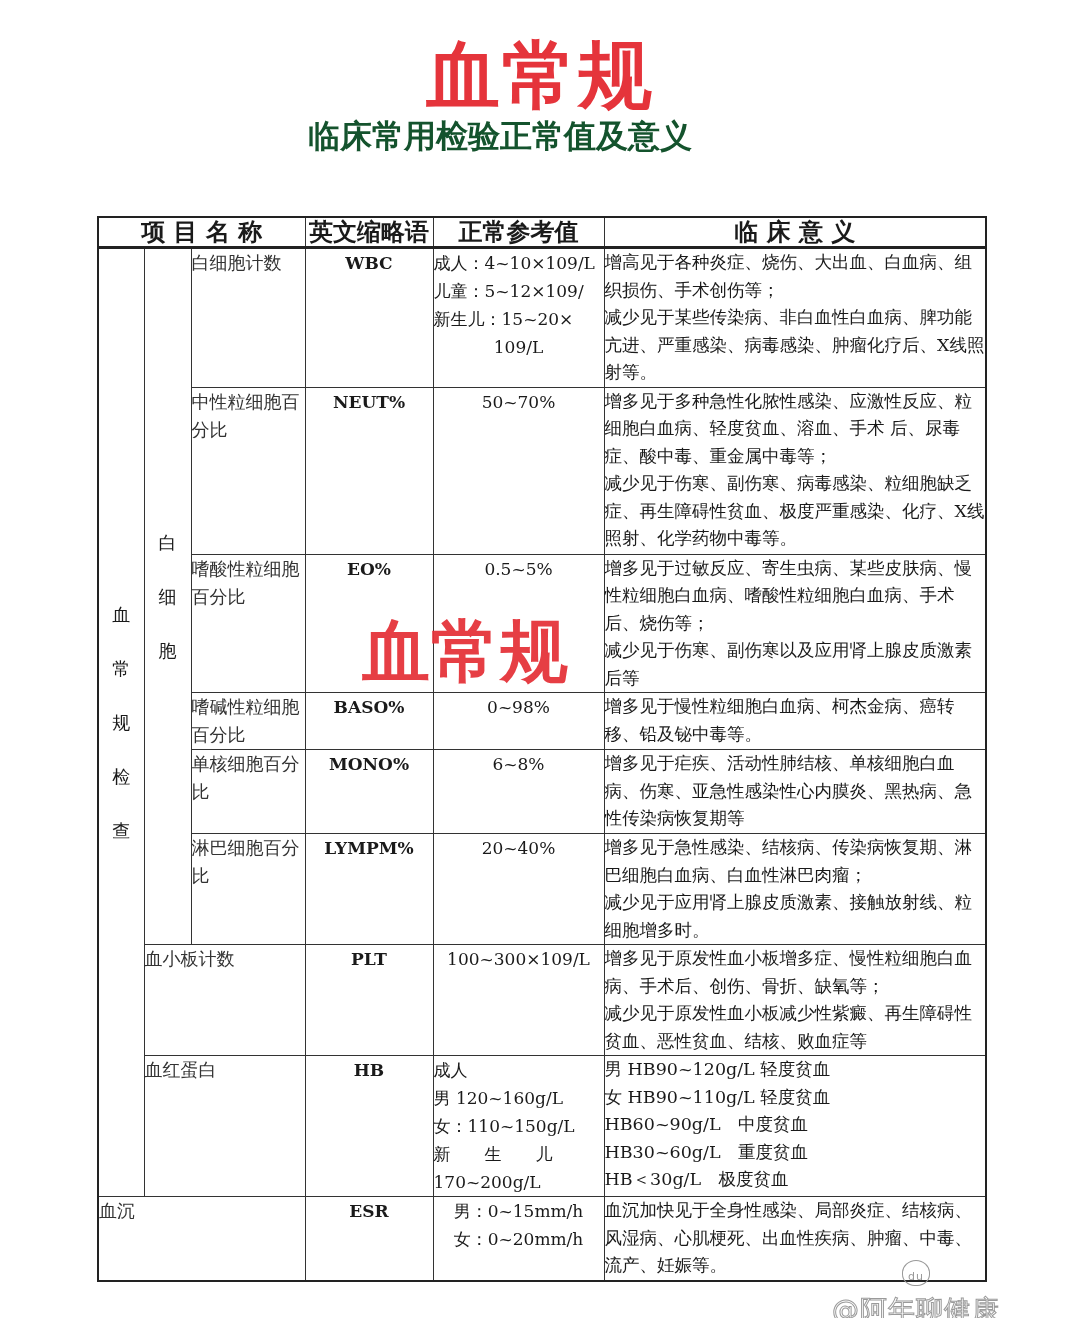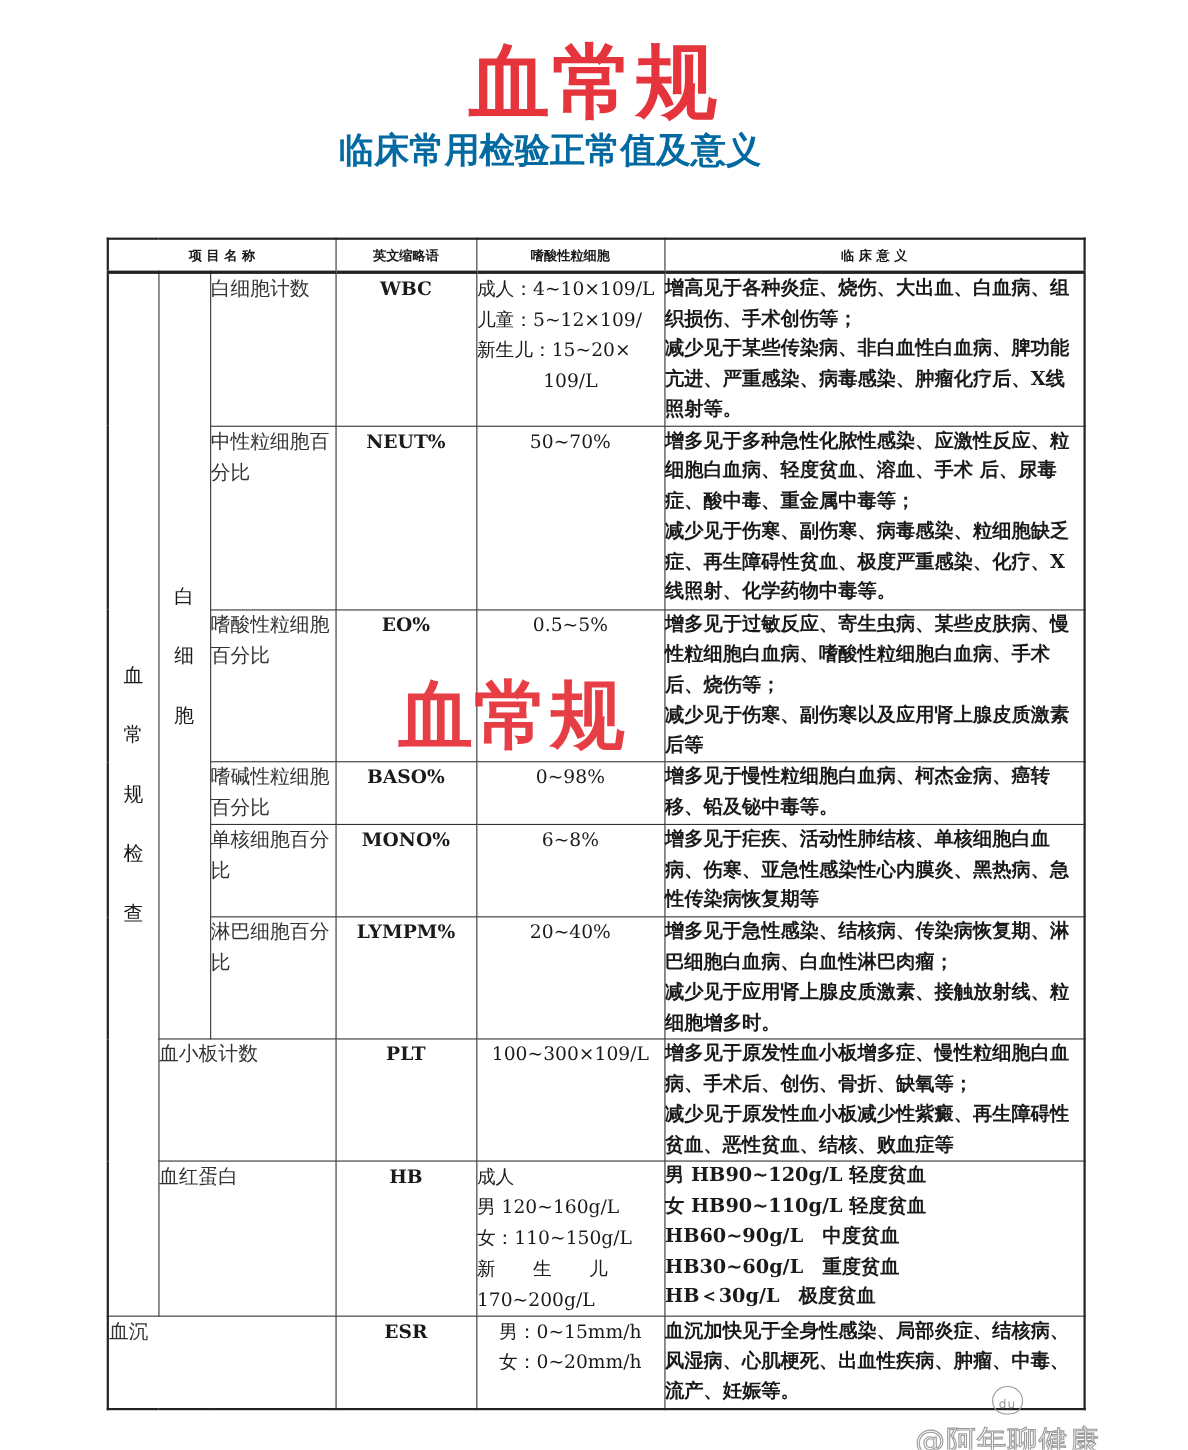--- a/index.html
+++ b/index.html
@@ -3,32 +3,32 @@
 <meta charset="utf-8">
 <style>
   html, body { margin:0; padding:0; background:#ffffff; }
   body { width:1080px; height:1318px; position:relative; overflow:hidden;
          font-family:"DejaVu Serif","Liberation Serif",serif; color:#1a1a1a; }
   .big-title { position:absolute; left:0; width:1080px; top:30px; text-align:center;
                font-family:"DejaVu Sans","Liberation Sans",sans-serif; font-weight:bold;
                font-size:74px; color:#e5343b; letter-spacing:2px; line-height:90px; }
   .subtitle { position:absolute; left:0; width:1000px; top:112px; text-align:center;
               font-family:"DejaVu Sans","Liberation Sans",sans-serif; font-weight:bold;
-              font-size:32px; color:#0369a1; line-height:48px; }
+              font-size:32px; color:#14532d; line-height:48px; }
   table.lab { position:absolute; left:97px; top:216px; width:888px; border-collapse:collapse;
               table-layout:fixed; border:2px solid #222; }
   table.lab td, table.lab th { border:1.5px solid #333; vertical-align:top; padding:0; }
   table.lab th { font-family:"DejaVu Sans","Liberation Sans",sans-serif; font-weight:bold;
-                 font-size:12px; height:28px; line-height:28px; text-align:center; border-bottom:3px solid #222; }
+                 font-size:24px; height:28px; line-height:28px; text-align:center; border-bottom:3px solid #222; }
   .c { text-align:center; }
   .nm { font-size:18px; line-height:28px; padding-top:3px; text-align:left; color:#333; }
   .ab { font-size:17px; line-height:28px; padding-top:3px; text-align:center; font-weight:bold; }
   .rf { font-size:17px; line-height:28px; padding:3px 6px 0 8px; }
   .rf.center { text-align:center;margin-top:28px; }
-  .mn { font-size:17.5px; line-height:27.5px; padding:3px 8px 4px 8px;font-weight:bold; }
+  .mn { font-size:17.5px; line-height:27.5px; padding:3px 8px 4px 8px; }
   .mn div, .rf div { white-space:normal; }
   .vert { font-size:18px; text-align:center; vertical-align:middle !important; }
   .vert span { display:block; line-height:54px; }
   .watermark-mid { position:absolute; left:362px; top:612px; font-family:"DejaVu Sans","Liberation Sans",sans-serif;
                    font-weight:bold; font-size:68px; color:#e5343b; opacity:0.95; line-height:80px; letter-spacing:1px; }
   .wm-credit { position:absolute; left:832px; top:1260px; font-family:"DejaVu Sans","Liberation Sans",sans-serif;
                font-size:27px; color:#fff; -webkit-text-stroke:1px #9a9a9a; letter-spacing:1px; display:flex; align-items:center; gap:6px;flex-direction:column; }
   .paw { width:28px; height:26px; border:1.5px solid #999; border-radius:50% 50% 45% 45%; font-size:11px;
          color:#999; -webkit-text-stroke:0; display:flex; align-items:flex-end; justify-content:center; padding-bottom:2px; box-sizing:border-box; }
 </style>
@@ -44,21 +44,21 @@
       <col style="width:47px">
       <col style="width:114px">
     <col style="width:128px">
       <col style="width:171px">
       <col style="width:382px">
   </colgroup>
   <thead>
     <tr>
       <th colspan="3">项 目 名 称</th>
       <th>英文缩略语</th>
-      <th>嗜酸性粒细胞</th>
+      <th>正常参考值</th>
       <th>临 床 意 义</th>
     </tr>
   </thead>
   <tbody>
 
     <tr style="height:137px">
       <td rowspan="8" class="vert">
         <span>血</span>
           <span>常</span>
           <span>规</span>

